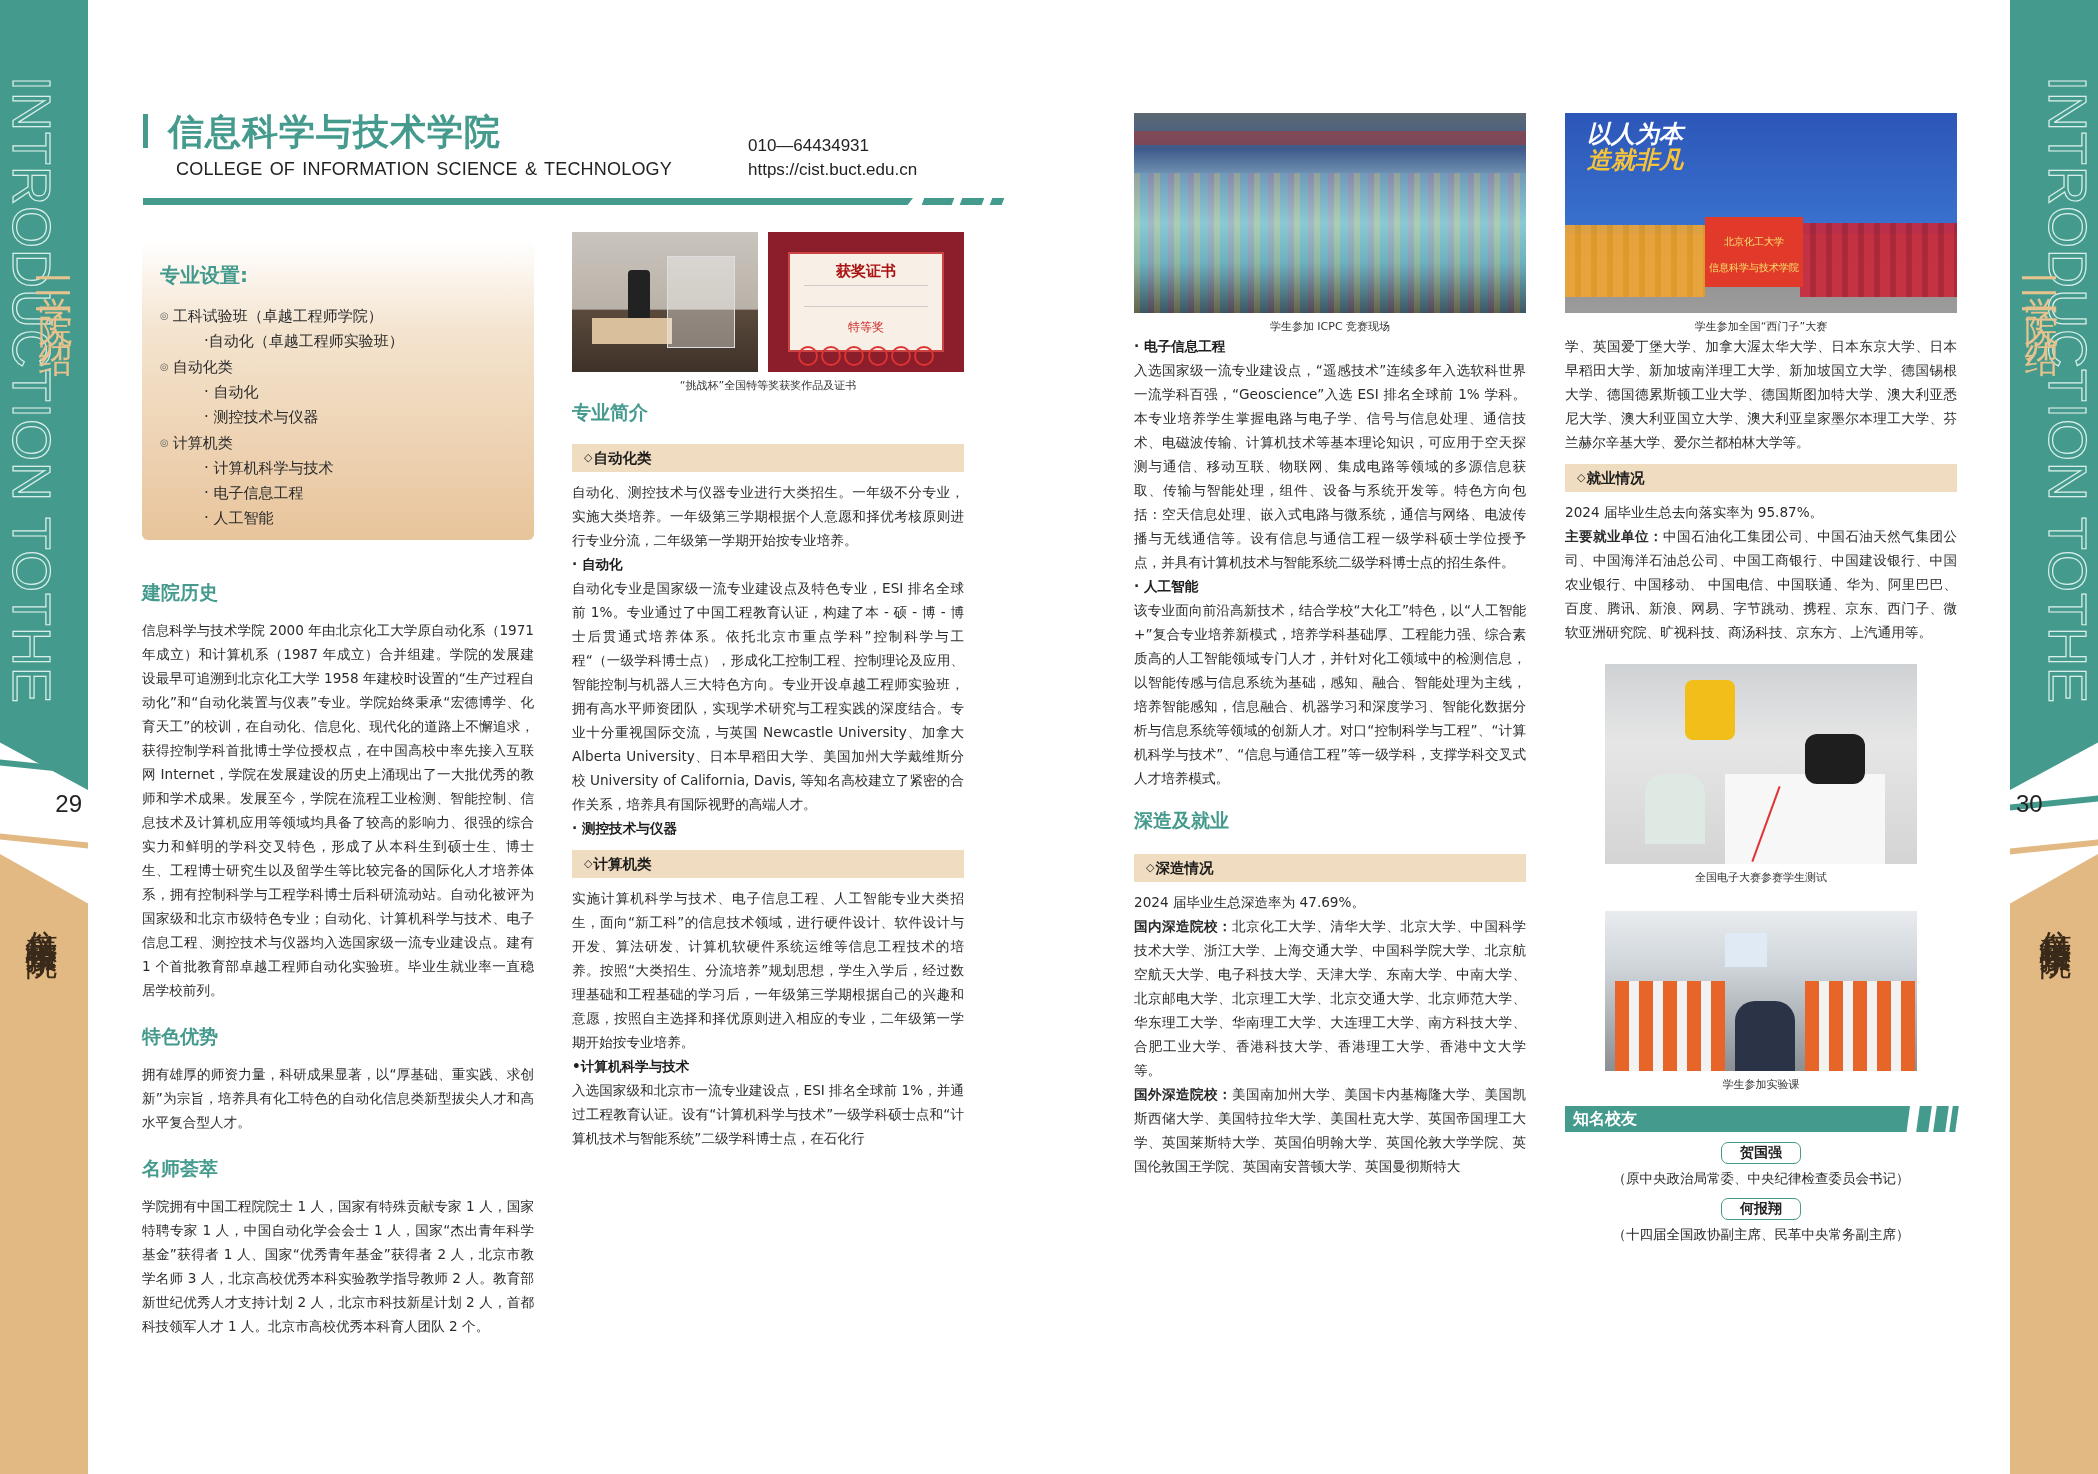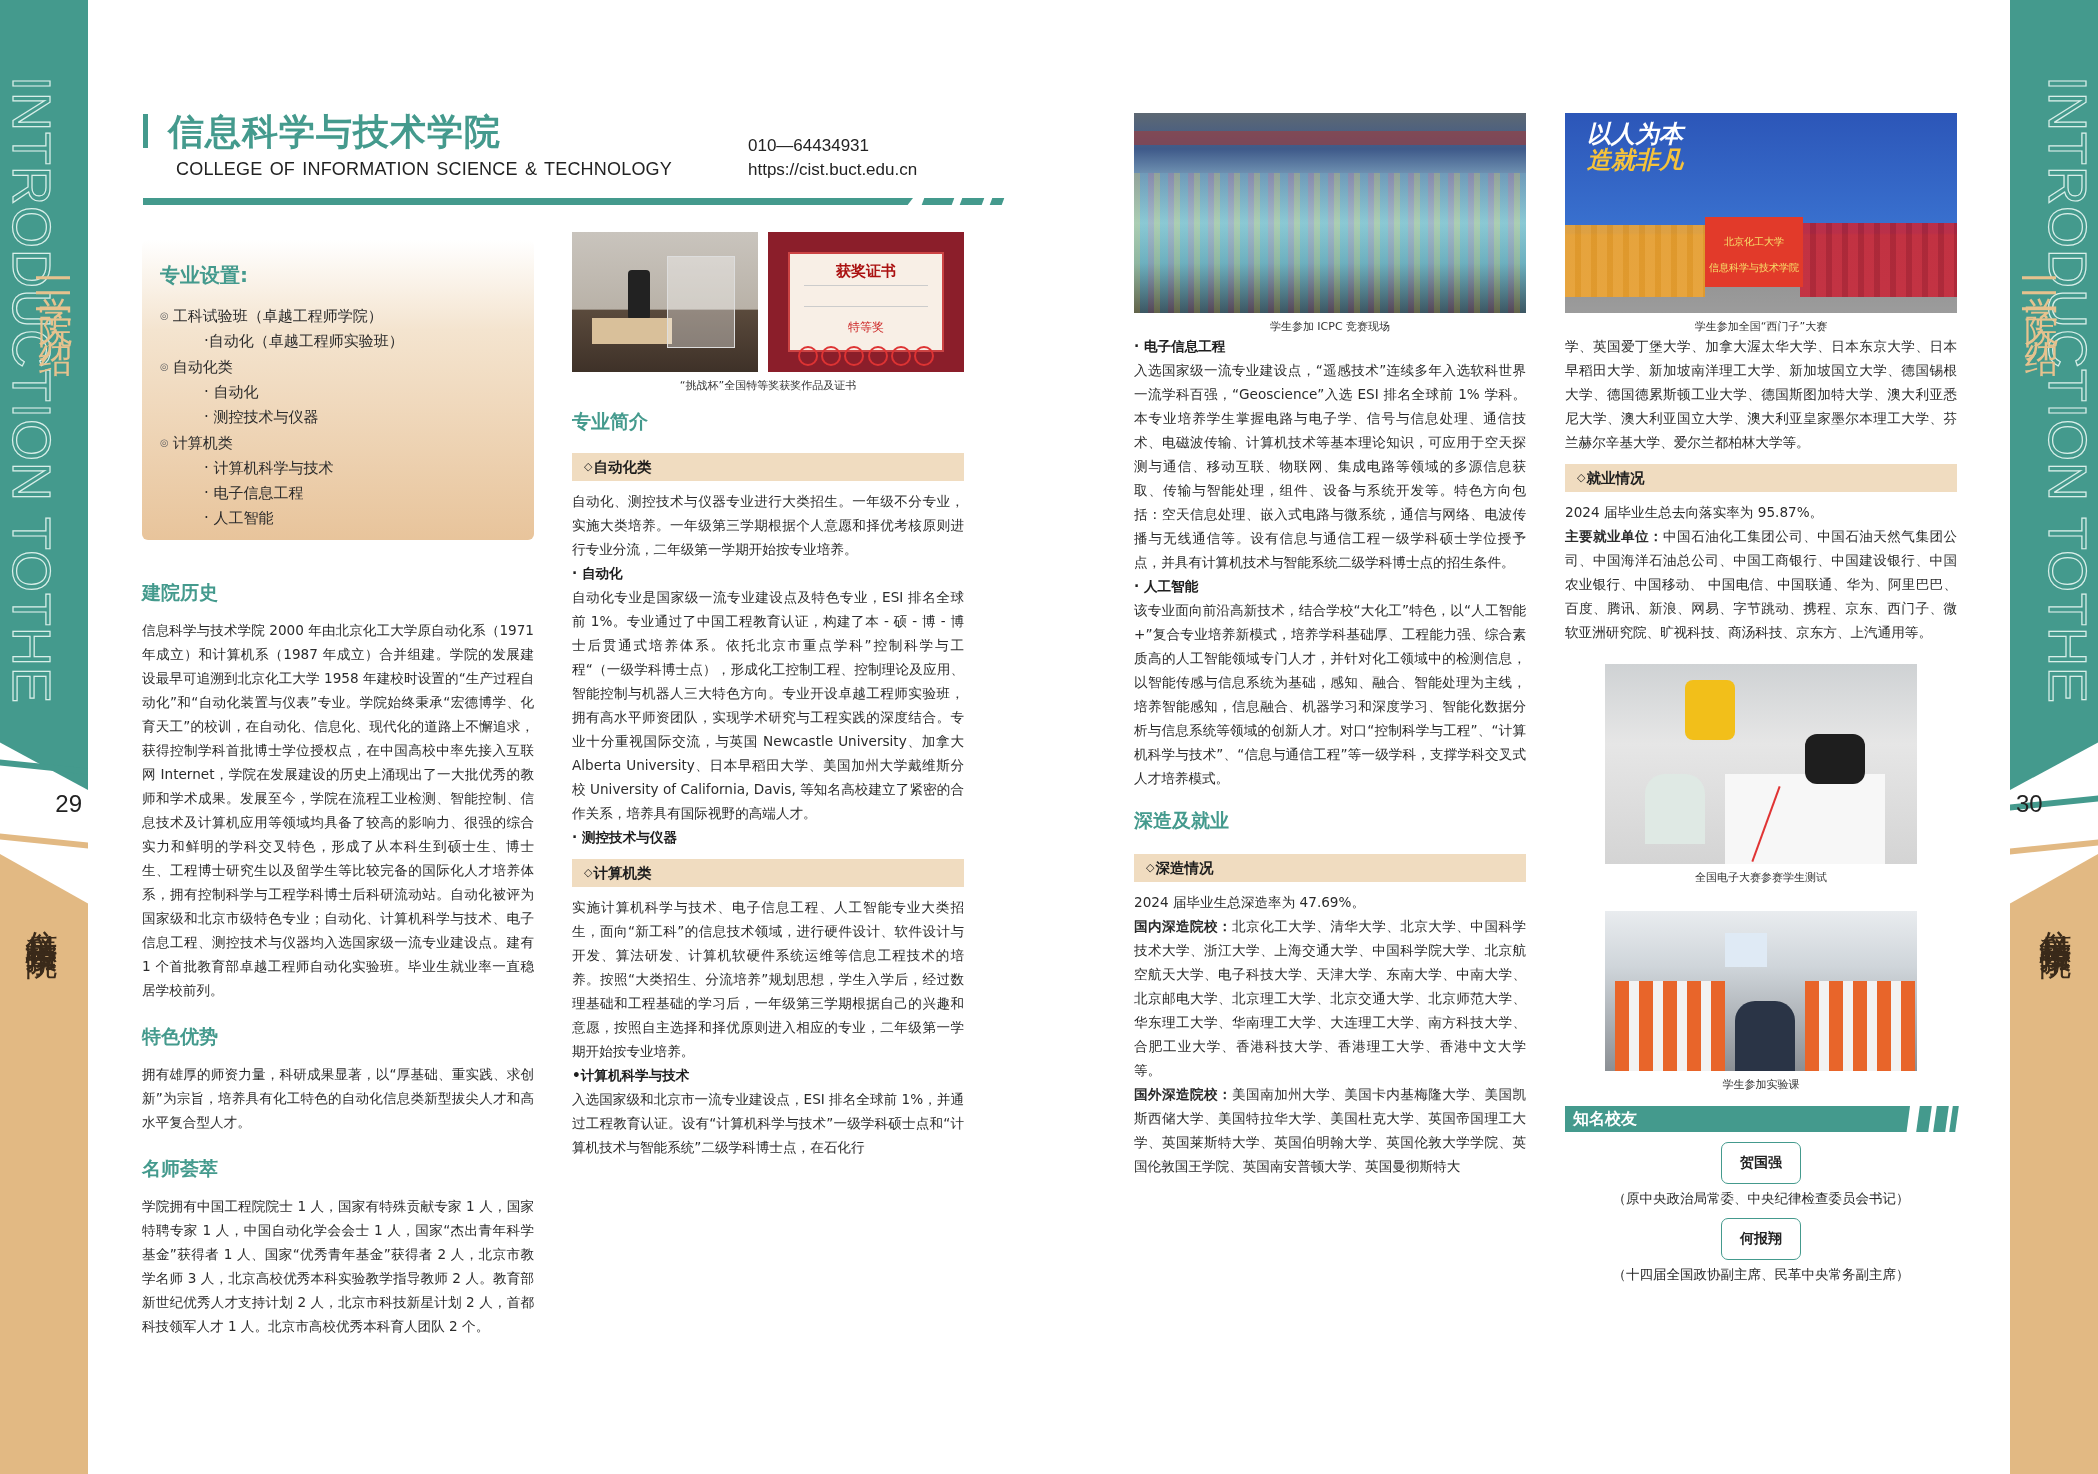--- a/index.html
+++ b/index.html
@@ -65,21 +65,21 @@
   .cat-bar .dia { font-weight: normal; font-size: 11px; margin-right: 1px; vertical-align: 2px; }
 
   .photo { position: relative; overflow: hidden; }
   .caption { font-size: 11px; color: #333; text-align: center; margin-top: 6px; }
 
   .alumni-bar { position: relative; height: 26px; margin-top: 14px; }
   .alumni-bar .main { position: absolute; left: 0; top: 0; width: 345px; height: 26px; background: #449a8d; clip-path: polygon(0 0, 100% 0, 99% 100%, 0 100%); }
   .alumni-bar .stub { position: absolute; top: 0; height: 26px; width: 12px; background: #449a8d; transform: skewX(-8deg); }
   .alumni-bar .label { position: absolute; left: 8px; top: 0; line-height: 26px; color: #fff; font-size: 16px; font-weight: bold; }
   .alum { text-align: center; margin-top: 10px; }
-  .alum .name { display: inline-block; border: 1.5px solid #449a8d; border-radius: 7px; padding: 11px 18px; font-size: 14px; font-weight: bold; color: #222; background: #fff; }
+  .alum .name { display: inline-block; border: 1.5px solid #449a8d; border-radius: 7px; padding: 1px 18px; font-size: 14px; font-weight: bold; color: #222; background: #fff; }
   .alum .role { font-size: 13.5px; color: #2b2b2b; margin-top: 6px; }
 </style>
 </head>
 <body>
 
 <div class="band band-left">
   <div class="teal"></div>
   <div class="teal-stripe"></div>
   <div class="outline-en">INTRODUCTION TOTHE COLLEGES</div>
   <div class="vert-cn">
@@ -160,21 +160,21 @@
           <span style="width:20px;height:20px;border-radius:50%;border:2px solid #d33;"></span>
           <span style="width:20px;height:20px;border-radius:50%;border:2px solid #d33;"></span>
           <span style="width:20px;height:20px;border-radius:50%;border:2px solid #d33;"></span>
           <span style="width:20px;height:20px;border-radius:50%;border:2px solid #d33;"></span>
         </div>
       </div>
     </div>
   </div>
   <div class="caption">“挑战杯”全国特等奖获奖作品及证书</div>
 
-  <div class="section-h" style="margin-top:16px;margin-bottom:10px;">专业简介</div>
+  <div class="section-h" style="margin-top:7px;margin-bottom:10px;">专业简介</div>
 
   <div class="cat-bar" style="margin-top:18px;"><span class="dia">◇</span><span>自动化类</span></div>
   <div class="p">自动化、测控技术与仪器专业进行大类招生。一年级不分专业，实施大类培养。一年级第三学期根据个人意愿和择优考核原则进行专业分流，二年级第一学期开始按专业培养。</div>
   <div class="sub-h">· 自动化</div>
   <div class="p">自动化专业是国家级一流专业建设点及特色专业，ESI 排名全球前 1%。专业通过了中国工程教育认证，构建了本 - 硕 - 博 - 博士后贯通式培养体系。依托北京市重点学科”控制科学与工程“（一级学科博士点），形成化工控制工程、控制理论及应用、智能控制与机器人三大特色方向。专业开设卓越工程师实验班，拥有高水平师资团队，实现学术研究与工程实践的深度结合。专业十分重视国际交流，与英国 Newcastle University、加拿大 Alberta University、日本早稻田大学、美国加州大学戴维斯分校 University of California, Davis, 等知名高校建立了紧密的合作关系，培养具有国际视野的高端人才。</div>
   <div class="sub-h">· 测控技术与仪器</div>
 
   <div class="cat-bar"><span class="dia">◇</span><span>计算机类</span></div>
   <div class="p">实施计算机科学与技术、电子信息工程、人工智能专业大类招生，面向“新工科”的信息技术领域，进行硬件设计、软件设计与开发、算法研发、计算机软硬件系统运维等信息工程技术的培养。按照“大类招生、分流培养”规划思想，学生入学后，经过数理基础和工程基础的学习后，一年级第三学期根据自己的兴趣和意愿，按照自主选择和择优原则进入相应的专业，二年级第一学期开始按专业培养。</div>
   <div class="sub-h">•计算机科学与技术</div>

